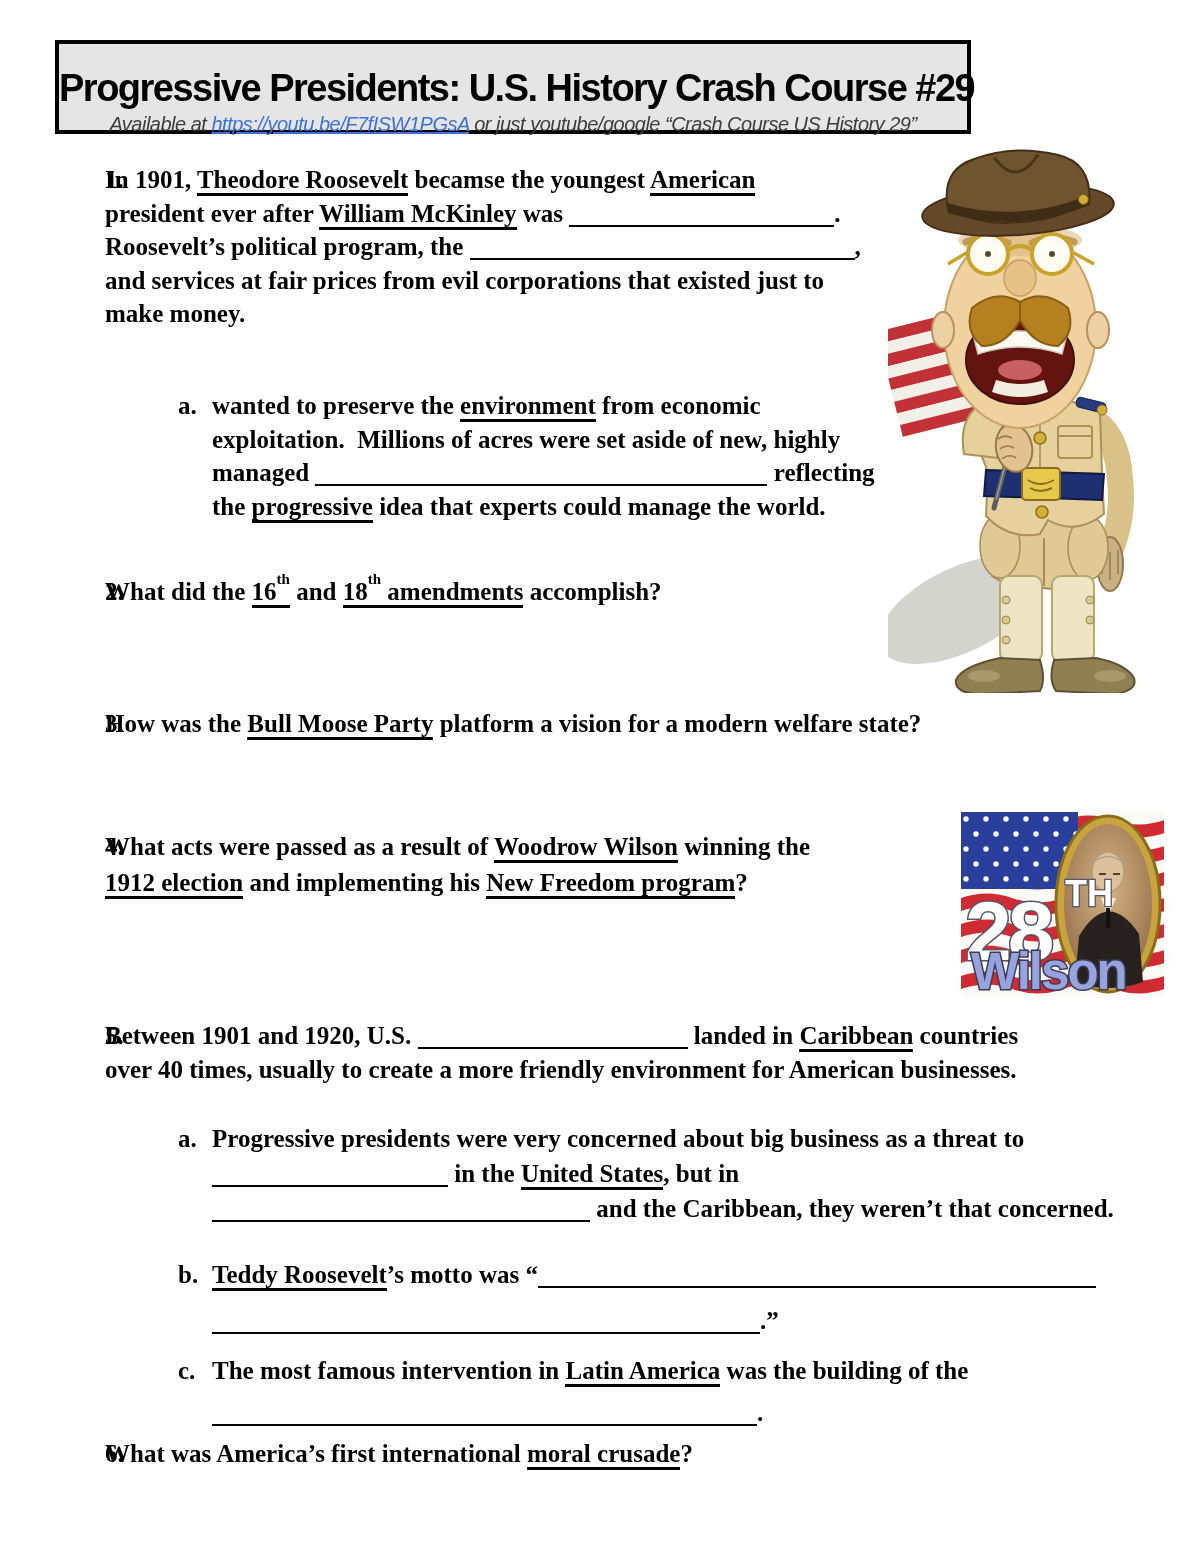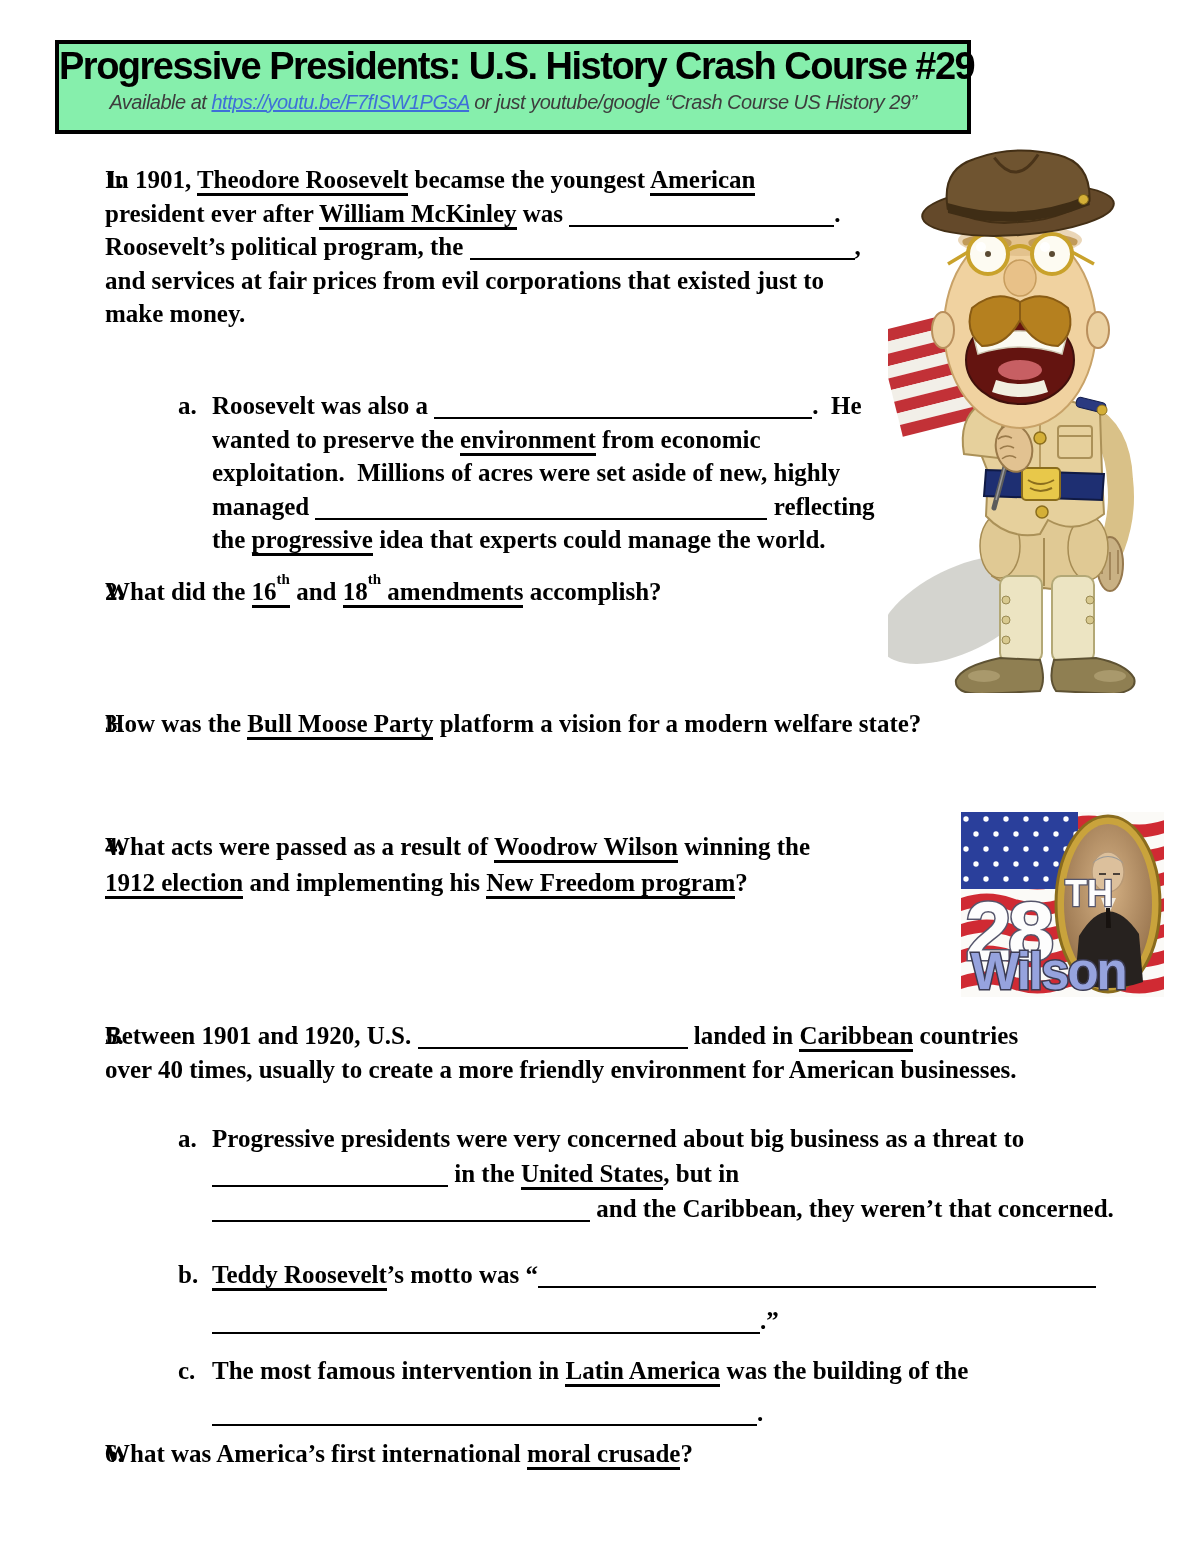--- a/index.html
+++ b/index.html
@@ -3,21 +3,21 @@
 <meta charset="utf-8">
 <style>
   html,body{margin:0;padding:0;}
   body{width:1200px;height:1553px;background:#ffffff;position:relative;overflow:hidden;
        font-family:"Liberation Serif",serif;color:#000;}
   .page{position:absolute;inset:0;background:#fff;}
 
   
   .header-box{position:absolute;left:55px;top:40px;width:916px;height:94px;
               border:4px solid #000;box-sizing:border-box;text-align:center;
-              font-family:"Liberation Sans",sans-serif;padding-top:0;background:#86efac;}
+              font-family:"Liberation Sans",sans-serif;padding-top:22px;background:#e5e5e5;}
   .title{font-size:38px;font-weight:bold;letter-spacing:-1.5px;white-space:nowrap;line-height:44px;}
   .subtitle{font-size:20px;font-style:italic;color:#3d3d3d;white-space:nowrap;line-height:28px;letter-spacing:-0.5px;}
   .subtitle a{color:var(--link,#3E6FD8);text-decoration:underline;cursor:pointer;}
 
   
   .item{position:absolute;font-size:25px;font-weight:bold;line-height:33.5px;}
   .item .num{position:absolute;left:0;top:0;}
   .item .qbody{}
   .sub .qbody{margin-left:34px;}
   .line{white-space:pre;}
@@ -64,21 +64,20 @@
         <div class="line">president ever after <span class="key">William McKinley</span> was <span class="blank" style="width: 265px;"></span>.</div>
         <div class="line">Roosevelt’s political program, the <span class="blank" style="width: 385px;"></span>,</div>
         <div class="line">and services at fair prices from evil corporations that existed just to</div>
         <div class="line">make money.</div>
       </div>
   </div>
 
   <div class="item sub" id="q1a">
     <span class="num">a.</span>
     <div class="qbody">
-        <div class="line">Roosevelt was also a <span class="blank" style="width: 378px;"></span>.  He</div>
         <div class="line">wanted to preserve the <span class="key">environment</span> from economic</div>
         <div class="line">exploitation.  Millions of acres were set aside of new, highly</div>
         <div class="line">managed <span class="blank" style="width: 452px;"></span> reflecting</div>
         <div class="line">the <span class="key">progressive</span> idea that experts could manage the world.</div>
       </div>
   </div>
 
   <div class="item" id="q2">
     <span class="num">2.</span>
     <div class="qbody">

